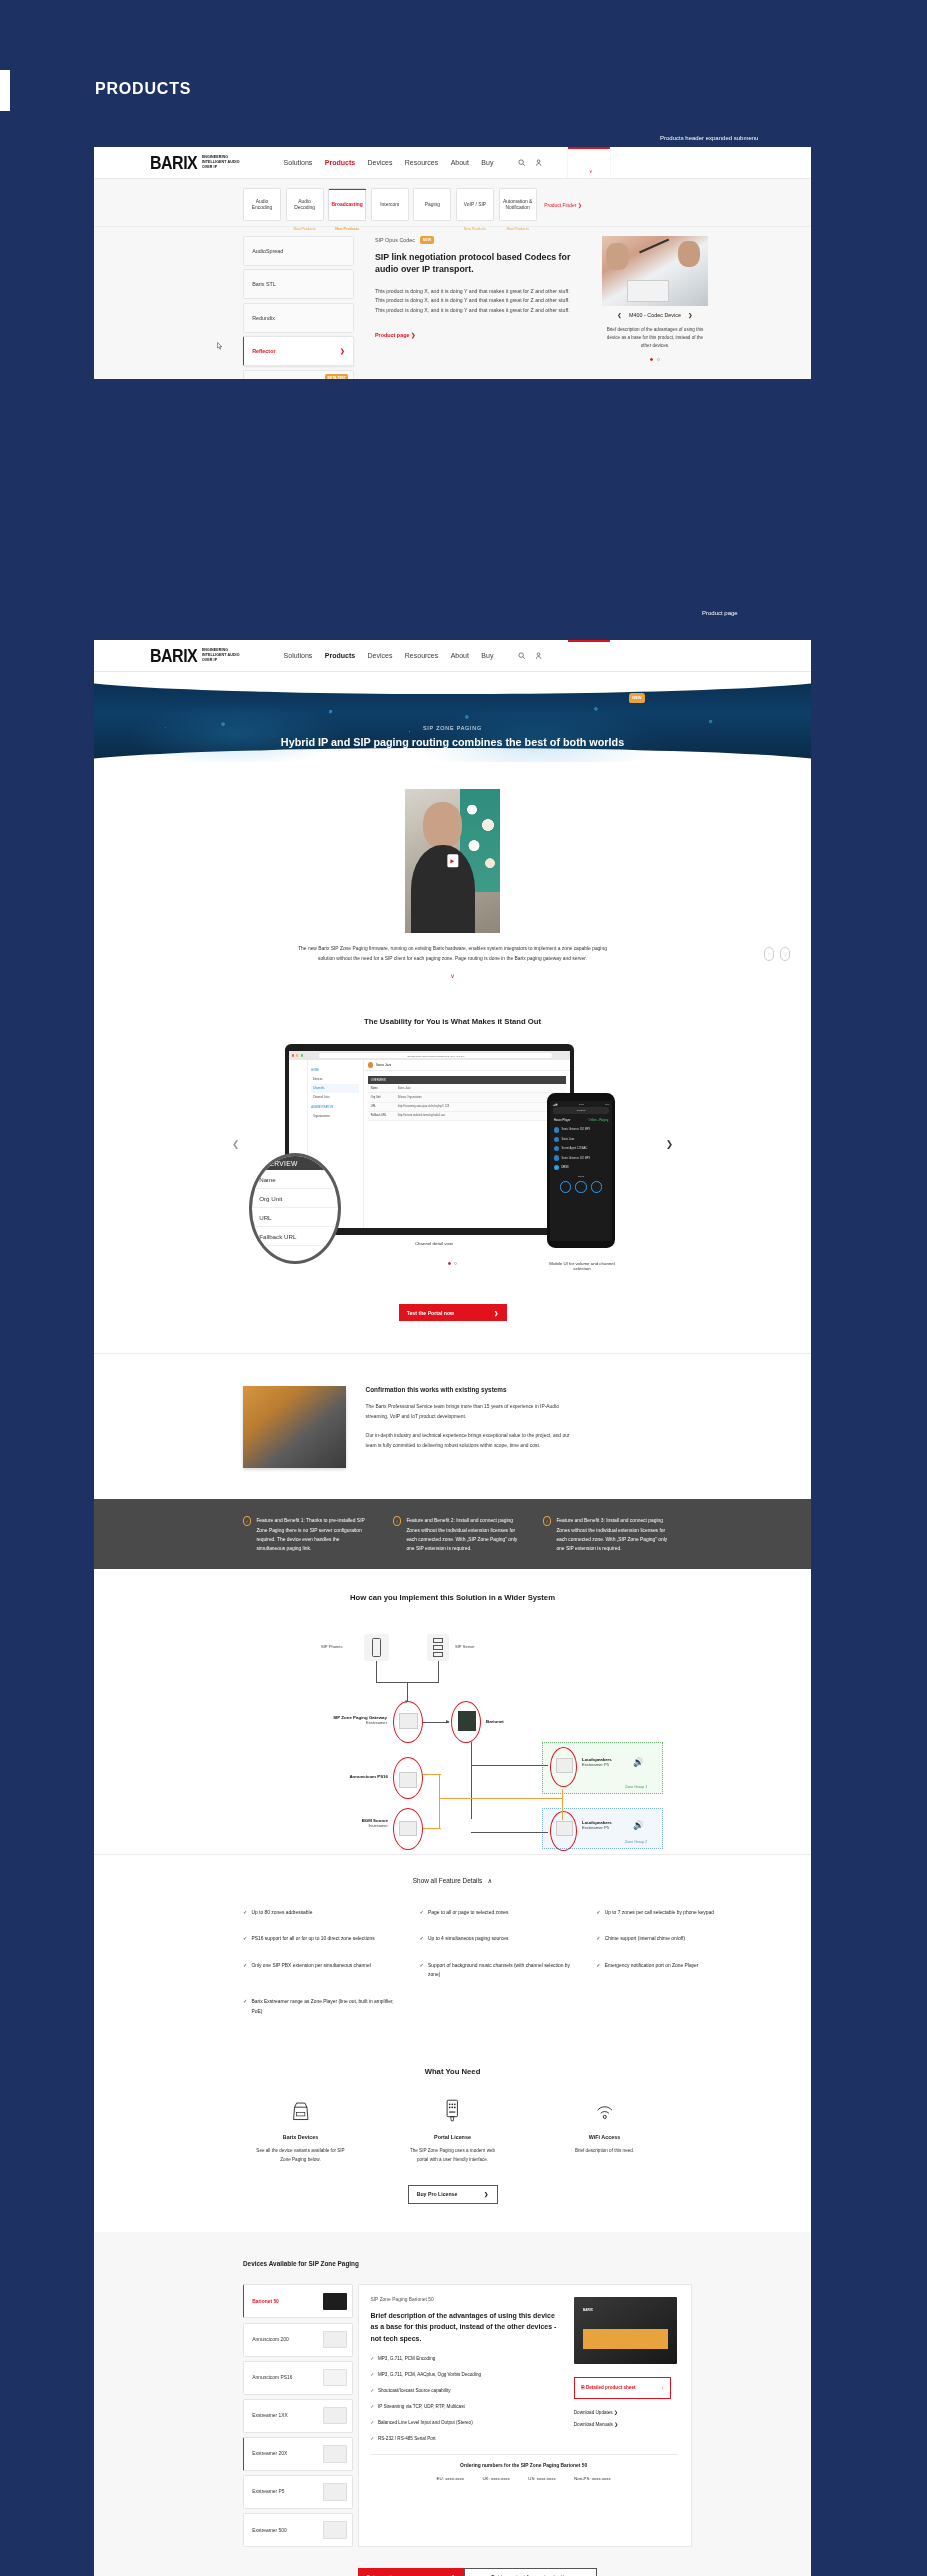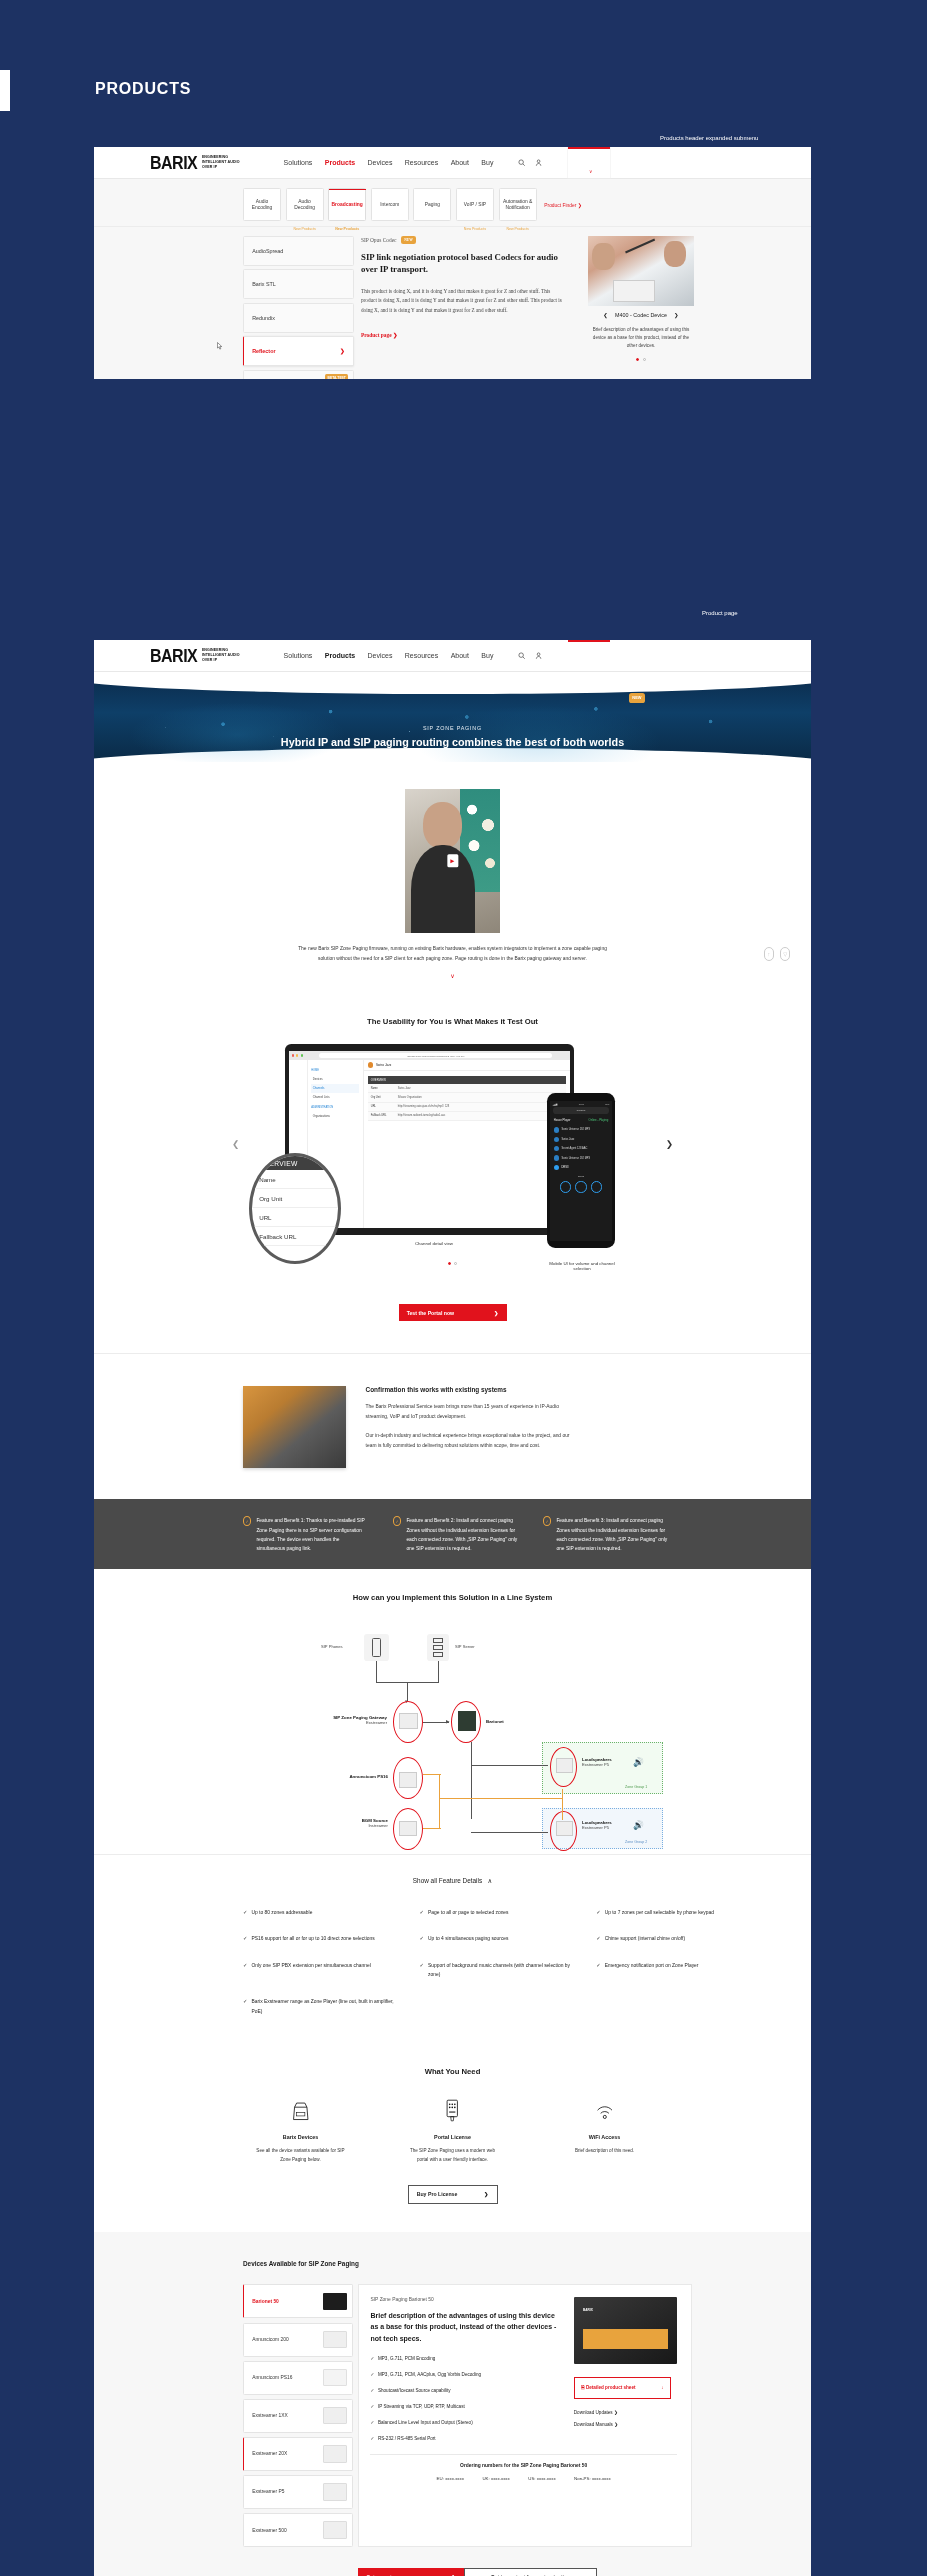--- a/index.html
+++ b/index.html
@@ -62,21 +62,21 @@
   .mm-left { width: 111px; margin-left: 149px; display: flex; flex-direction: column; gap: 3.6px; }
   .mm-item {
     height: 30px; background: #fafafa; border: 0.5px solid #e6e6e6; border-radius: 1.5px;
     display: flex; align-items: center; padding-left: 8.2px; font-size: 5.4px; color: #3a3a3a; position: relative;
   }
   .mm-item.sel { background: #fff; color: #e1121c; font-weight: bold; border-left: 1.5px solid #e1121c; box-shadow: 0 0.5px 2.1px rgba(0,0,0,.08); }
   .badge {
     position: absolute; right: 4.6px; top: 3.1px; background: #e8a33d; color: #fff; font-size: 3.3px;
     font-weight: bold; padding: 1.5px 2.6px; border-radius: 1.5px;
   }
-  .mm-mid { width: 201px; margin-left: 7px; font-family: Liberation Serif, serif; }
+  .mm-mid { width: 201px; margin-left: 21px; }
   .mm-eyebrow { font-size: 5.4px; color: #555; display: flex; align-items: center; gap: 4.6px; }
   .mm-eyebrow .nb { background:#e8a33d; color:#fff; font-size:3.6px; font-weight:bold; padding:2.1px 3.1px; border-radius:2.1px; }
   .mm-h2 { font-size: 8.8px; font-weight: bold; line-height: 12.4px; margin-top: 7.2px; color: #1a1a1a; }
   .mm-p { font-size: 5.2px; line-height: 9.3px; color: #444; margin-top: 11.3px; }
   .mm-link { font-size: 5.4px; color: #e1121c; font-weight: bold; margin-top: 16.5px; }
   .mm-right { width: 106px; margin-left: 26px; text-align: center; }
   .mm-photo { width: 106px; height: 70px; border-radius: 0.5px; }
   .mm-cap { font-size: 5.4px; margin-top: 6.2px; display: flex; align-items: center; justify-content: center; gap: 7.2px; color: #222; }
   .mm-sub { font-size: 4.6px; line-height: 8.2px; color: #444; margin-top: 8.2px; }
   .dots { margin-top: 7.2px; display: flex; gap: 3.1px; justify-content: center; }
@@ -424,21 +424,21 @@
       <div class="chev-down">∨</div>
       <div style="position:absolute; right:20.6px; top:185px; display:flex; gap:6.2px;">
         <div class="sw">↑</div>
         <div class="sw">▽</div>
       </div>
     </div>
 
     <div class="divider" style="margin-top:17.5px;"></div>
 
     <div class="sec" style="padding:19.6px 0 0;">
-      <div class="sec-title">The Usability for You is What Makes it Test Out</div>
+      <div class="sec-title">The Usability for You is What Makes it Stand Out</div>
 
       <div class="mock">
         <div style="position:absolute; left:138px; top:100px; font-size:8.8px; color:#999;">❮</div>
         <div style="position:absolute; right:138px; top:100px; font-size:8.8px; color:#333;">❯</div>
 
         <div class="tablet">
           <div class="tablet-scr">
             <div class="tb-bar">
               <span class="tb-dot" style="background:#ee5f56;"></span>
                 <span class="tb-dot" style="background:#f5bd4f;"></span>
@@ -580,21 +580,21 @@
             <span class="ben-t">Feature and Benefit 2: Install and connect paging Zones without the individual extension licenses for each connected zone. With „SIP Zone Paging" only one SIP extension is required.</span>
           </div>
         <div class="ben">
             <span class="ben-ic">✓</span>
             <span class="ben-t">Feature and Benefit 3: Install and connect paging Zones without the individual extension licenses for each connected zone. With „SIP Zone Paging" only one SIP extension is required.</span>
           </div>
       </div>
     </div>
 
     <div class="sec" style="padding:24px 0 10.3px;">
-      <div class="sec-title">How can you Implement this Solution in a Line System</div>
+      <div class="sec-title">How can you Implement this Solution in a Wider System</div>
 
       <div class="diag">
 
         <div class="chip" style="left:270px; top:32px; width:25px; height:27px;">
           <div style="position:absolute;left:7.7px;top:4.1px;width:9.3px;height:18.5px;border:0.6px solid #555;border-radius:1.5px;"></div>
         </div>
         <div class="node-lbl" style="left:227px; top:42px;">SIP Phones</div>
         <div class="chip" style="left:333px; top:32px; width:21.6px; height:27px;">
           <div style="position:absolute;left:5.7px;top:3.6px;width:10.3px;height:5.2px;border:0.6px solid #555;"></div>
           <div style="position:absolute;left:5.7px;top:10.8px;width:10.3px;height:5.2px;border:0.6px solid #555;"></div>

